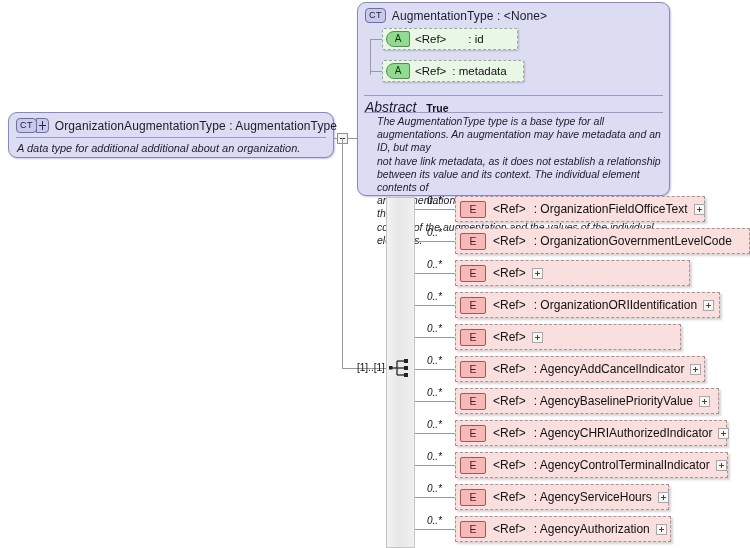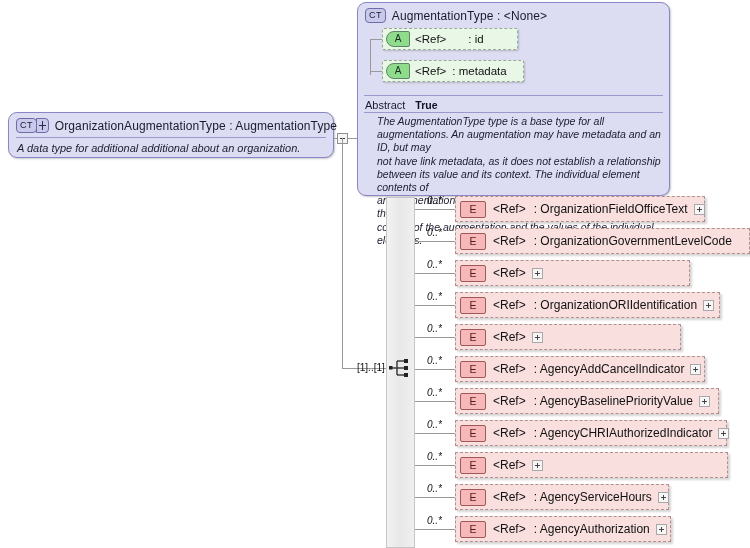--- a/index.html
+++ b/index.html
@@ -156,21 +156,22 @@
     height: 0;
     border-top: 1px solid #9c97cc;
   }
   .abstract-row {
     position: absolute;
     display: flex;
     align-items: baseline;
     white-space: nowrap;
   }
   .abstract-label {
-    font-size: 11px;
+    font-size: 14px;
+    font-style: italic;
     color: #1c1c30;
     margin-right: 10px;
   }
   .abstract-value {
     font-size: 10.5px;
     font-weight: bold;
     color: #111122;
   }
   .ct-doc {
     position: absolute;
@@ -429,20 +430,21 @@
         <span class="elem-icon">E</span>
         <span class="elem-ref">&lt;Ref&gt;</span>
         <span class="elem-name">: AgencyCHRIAuthorizedIndicator</span>
         <span class="exp-inline"></span>
       </div>
       <div class="line-h" style="left: 415px; top: 465px; width: 40px;"></div>
       <div class="occurs" style="left: 427px; top: 451px;">0..*</div>
       <div class="elem-row" style="left: 455px; top: 452px; width: 273px;">
         <span class="elem-icon">E</span>
         <span class="elem-ref">&lt;Ref&gt;</span>
+        <span class="elem-name">: AgencyControlTerminalIndicator</span>
         <span class="exp-inline"></span>
       </div>
       <div class="line-h" style="left: 415px; top: 497px; width: 40px;"></div>
       <div class="occurs" style="left: 427px; top: 483px;">0..*</div>
       <div class="elem-row" style="left: 455px; top: 484px; width: 214px;">
         <span class="elem-icon">E</span>
         <span class="elem-ref">&lt;Ref&gt;</span>
         <span class="elem-name">: AgencyServiceHours</span>
         <span class="exp-inline"></span>
       </div>

